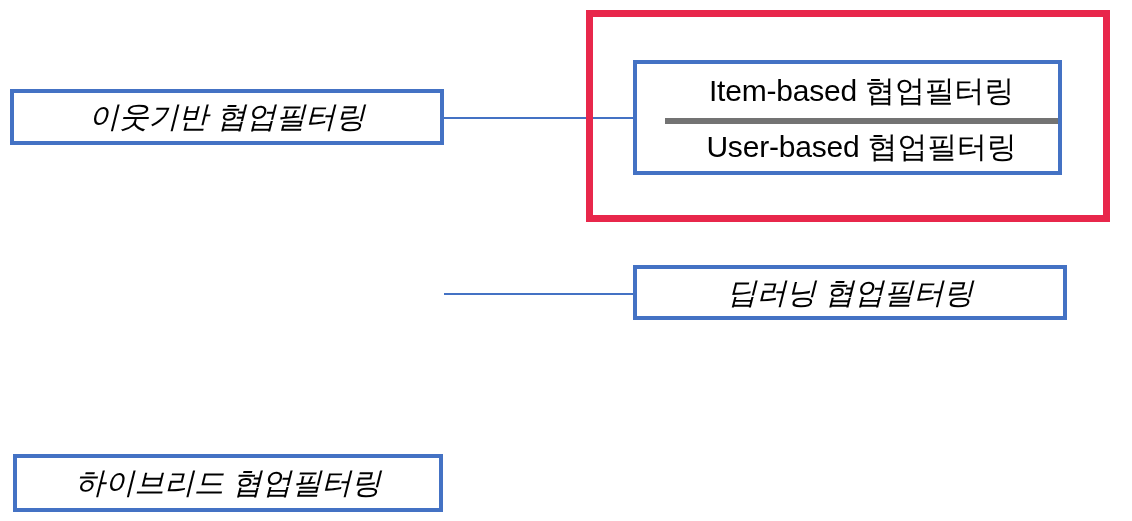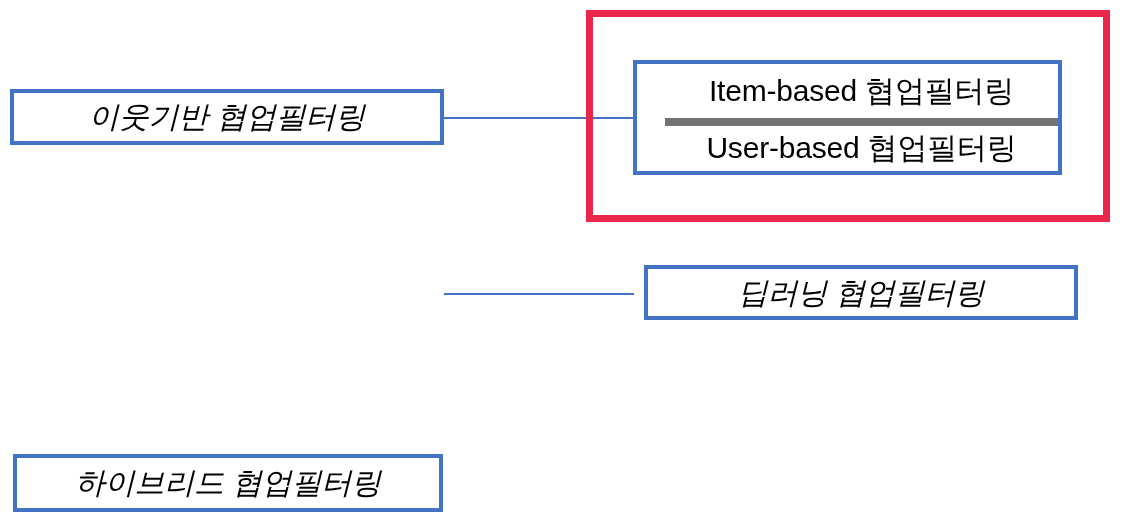--- a/index.html
+++ b/index.html
@@ -57,36 +57,35 @@
     padding-left: 28px;
   }
   #box-stack .stack-cell {
     flex: 1 1 50%;
     display: flex;
     align-items: center;
     justify-content: center;
     box-sizing: border-box;
   }
   #box-stack .stack-cell.divider {
-    border-top: 8px solid #737373;
+    border-top: 6px solid #737373;
     text-align: center;
   }
   
   #box-model {
     left: 10px;
     top: 265px;
     width: 434px;
     height: 55px;
   }
   #box-deep {
     left: 633px;
     top: 265px;
     width: 434px;
     height: 55px;
-    margin-left: 11px;
   }
   
   #box-hybrid {
     left: 13px;
     top: 442px;
     width: 430px;
     height: 58px;
     margin-top: 12px;
   }
   

